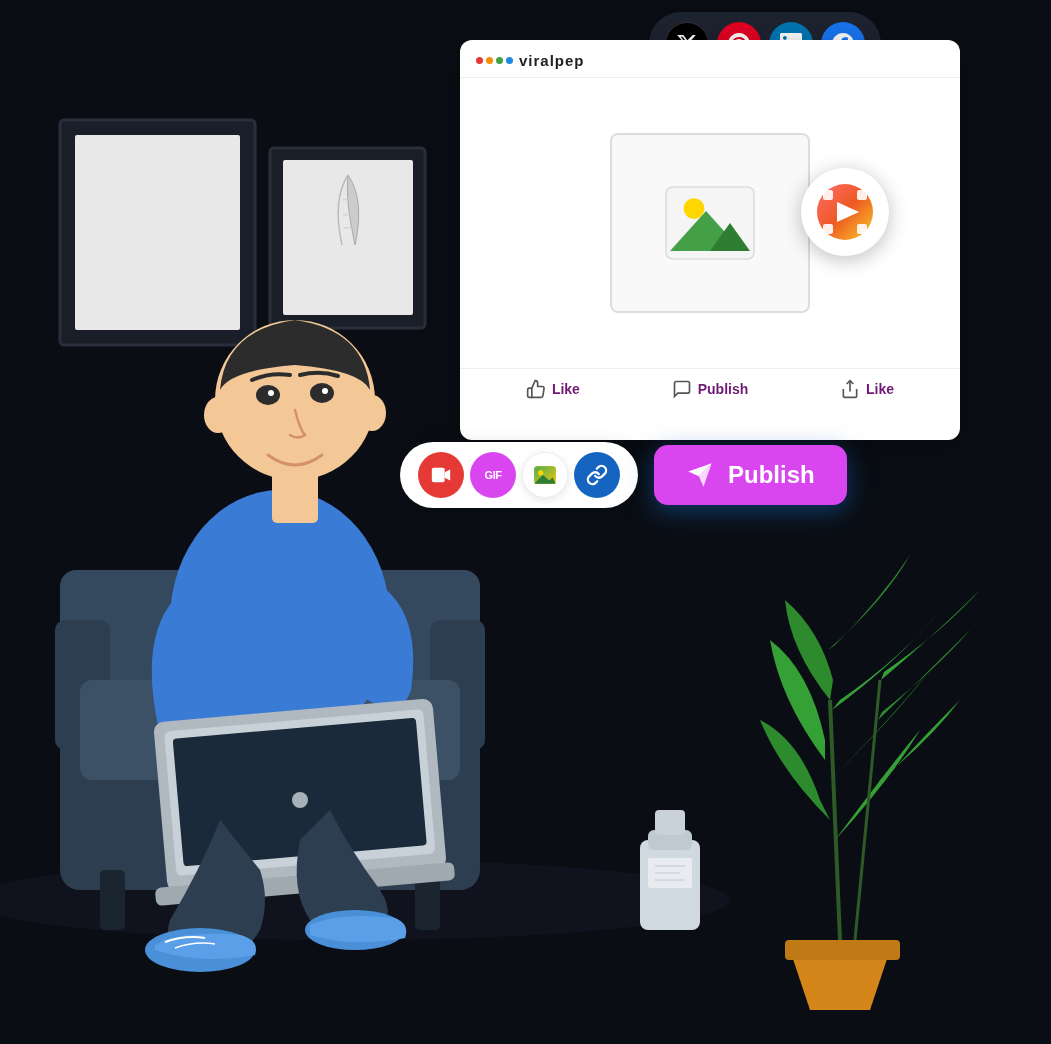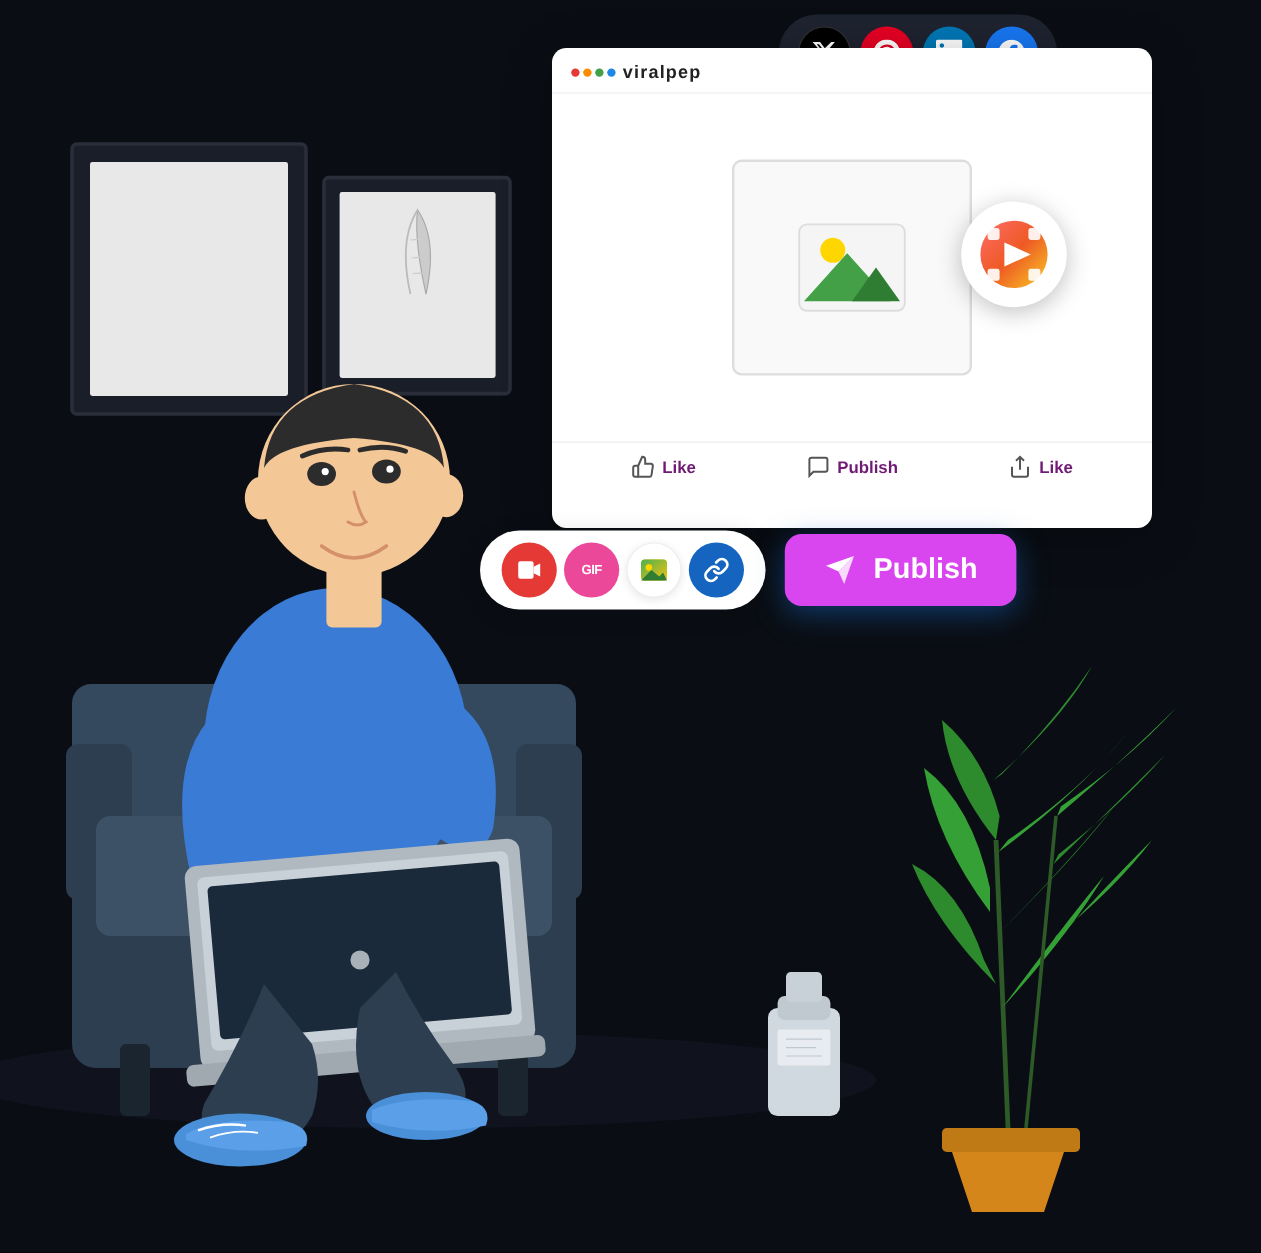--- a/index.html
+++ b/index.html
@@ -348,21 +348,21 @@
 
     <div style="display:flex;align-items:center;gap:6px;background:white;border-radius:40px;padding:10px 18px;box-shadow:0 4px 20px rgba(0,0,0,0.15);">
 
       <div style="width:46px;height:46px;border-radius:50%;background:#e53935;display:flex;align-items:center;justify-content:center;">
         <svg viewBox="0 0 24 24" width="22" height="22">
           <rect x="2" y="4" width="14" height="16" rx="2" fill="white"></rect>
           <polygon points="16,9 22,6 22,18 16,15" fill="white"></polygon>
         </svg>
       </div>
 
-      <div style="width:46px;height:46px;border-radius:50%;background:#ec4899;display:flex;align-items:center;justify-content:center;">
+      <div style="width:46px;height:46px;border-radius:50%;background:#d946ef;display:flex;align-items:center;justify-content:center;">
         <span style="color:white;font-size:11px;font-weight:900;letter-spacing:-0.5px;">GIF</span>
       </div>
 
       <div style="width:46px;height:46px;border-radius:50%;background:#fff;border:1px solid #eee;display:flex;align-items:center;justify-content:center;box-shadow:0 2px 8px rgba(0,0,0,0.1);">
         <svg viewBox="0 0 24 24" width="26" height="26">
           <rect x="2" y="4" width="20" height="16" rx="3" fill="#f1c40f"></rect>
           <rect x="2" y="4" width="20" height="16" rx="3" fill="url(#imgGrad2)"></rect>
           <defs>
             <linearGradient id="imgGrad2" x1="0" y1="0" x2="1" y2="1">
               <stop offset="0%" stop-color="#4caf50"></stop>

